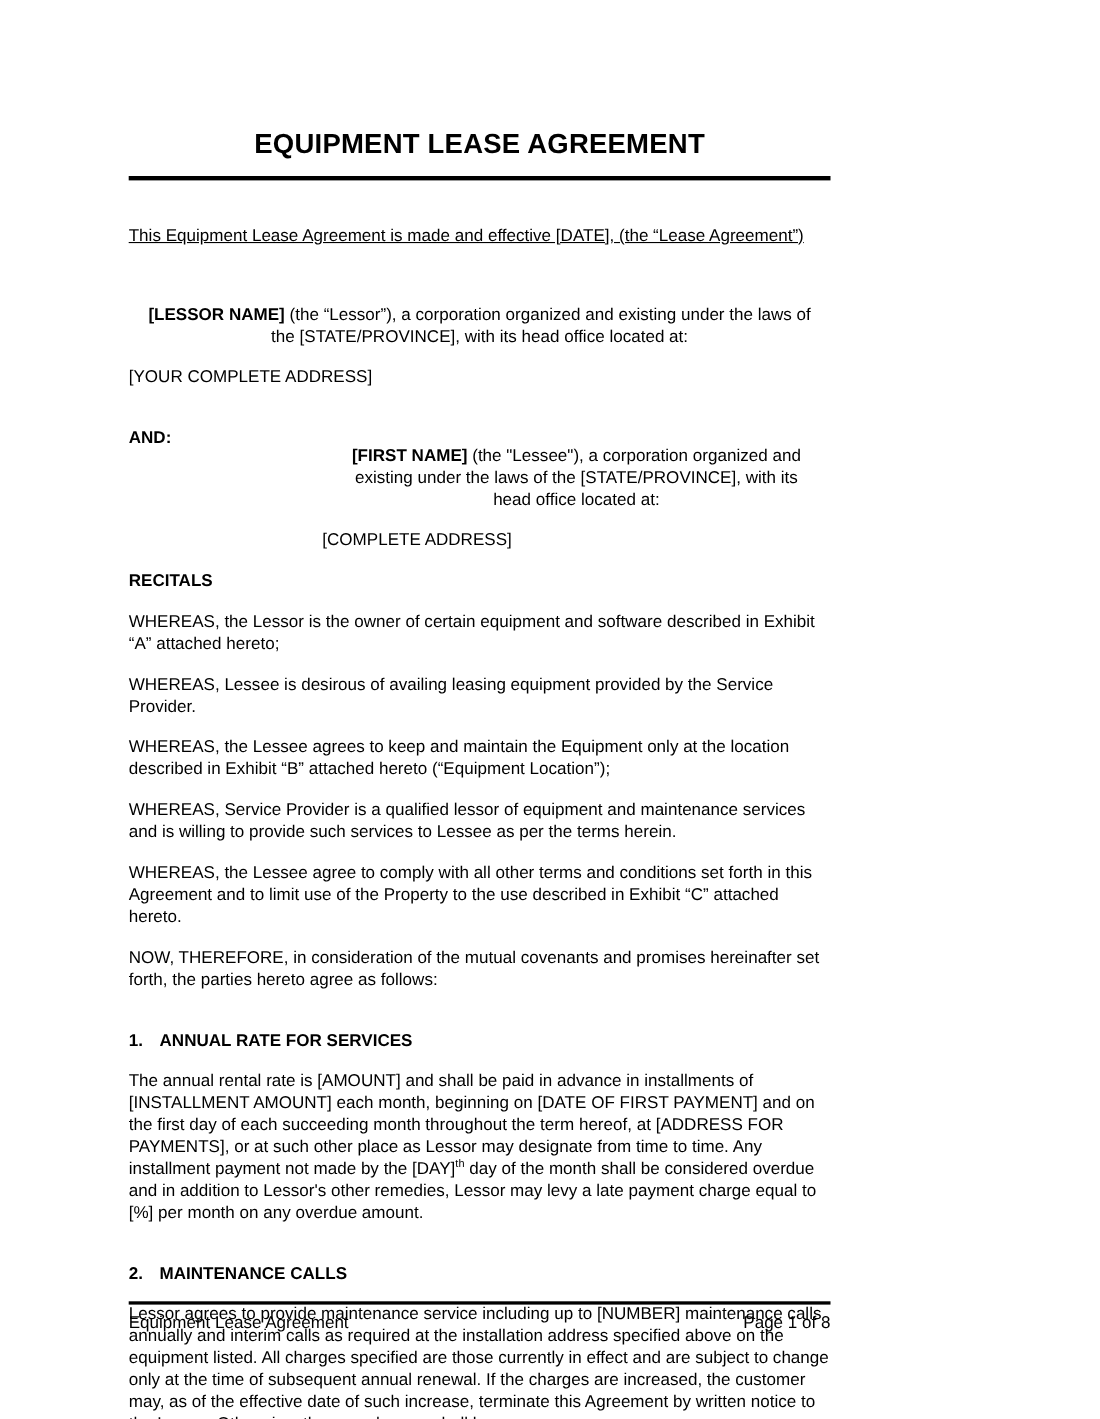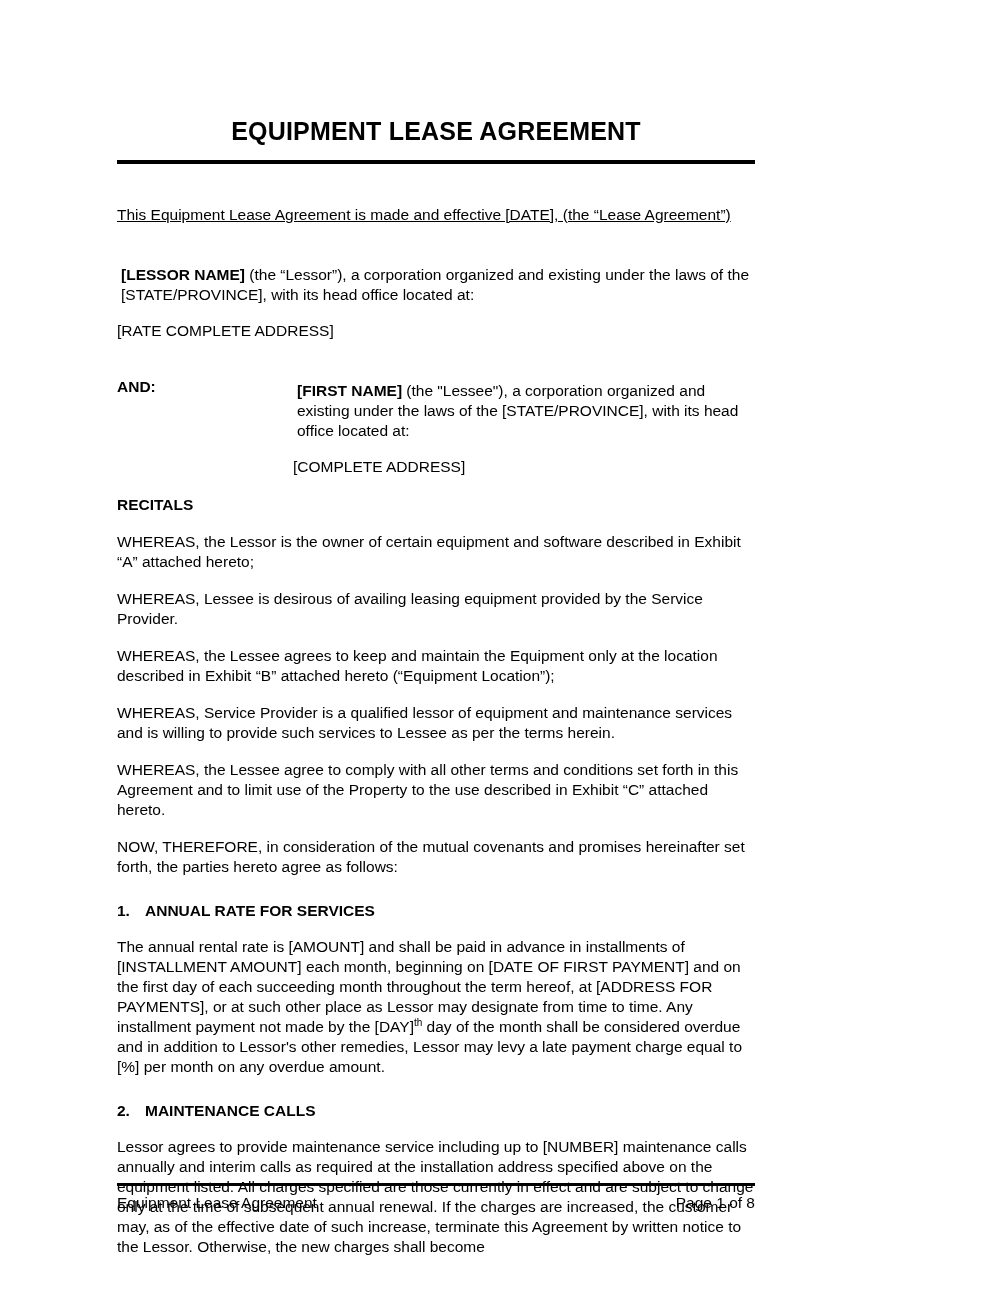--- a/index.html
+++ b/index.html
@@ -43,39 +43,40 @@
   }
   .party-label {
     width: 176px;
     flex: 0 0 176px;
     font-weight: bold;
   }
   .party-body {
     flex: 1;
   }
   .party-text {
-    margin: 4px;
+    margin: 16px;
+    text-align: center;
   }
   .party-text b {
     font-weight: bold;
   }
   .party-address {
     margin: 16px 0 0 0;
   }
   .recitals-heading {
     margin: 18px 0 0 0;
     font-size: 15.5px;
     line-height: 20px;
     font-weight: bold;
   }
   .para {
     margin: 17px 0 0 0;
   }
   .section-heading {
-    margin: 24px 0 0 0;
+    margin: 36px 0 0 0;
     font-weight: bold;
   }
   .section-number {
     display: inline-block;
     width: 28px;
   }
   .section-body {
     margin: 16px 0 0 0;
   }
   sup.ord {
@@ -105,21 +106,21 @@
 <div class="page">
 
   <h1 class="title">EQUIPMENT LEASE AGREEMENT</h1>
   <div class="title-rule"></div>
 
   <p class="intro">This Equipment Lease Agreement is made and effective [DATE], (the “Lease Agreement”)</p>
 
   <div class="party-row">
     <div class="party-body">
       <p class="party-text"><b>[LESSOR NAME]</b><span> (the “Lessor”), a corporation organized and existing under the laws of the [STATE/PROVINCE], with its head office located at:</span></p>
-      <p class="party-address">[RATE COMPLETE ADDRESS]</p>
+      <p class="party-address">[YOUR COMPLETE ADDRESS]</p>
     </div>
   </div>
 
   <div class="party-row">
     <div class="party-label">AND:</div>
     <div class="party-body">
       <p class="party-text"><b>[FIRST NAME]</b><span> (the "Lessee"), a corporation organized and existing under the laws of the [STATE/PROVINCE], with its head office located at:</span></p>
       <p class="party-address">[COMPLETE ADDRESS]</p>
     </div>
   </div>

